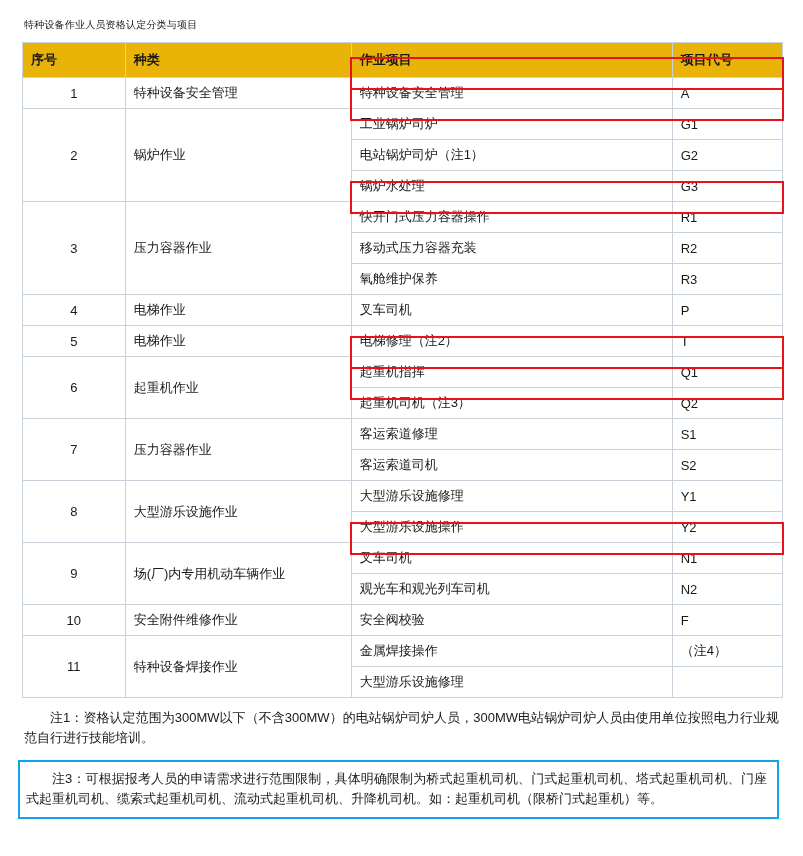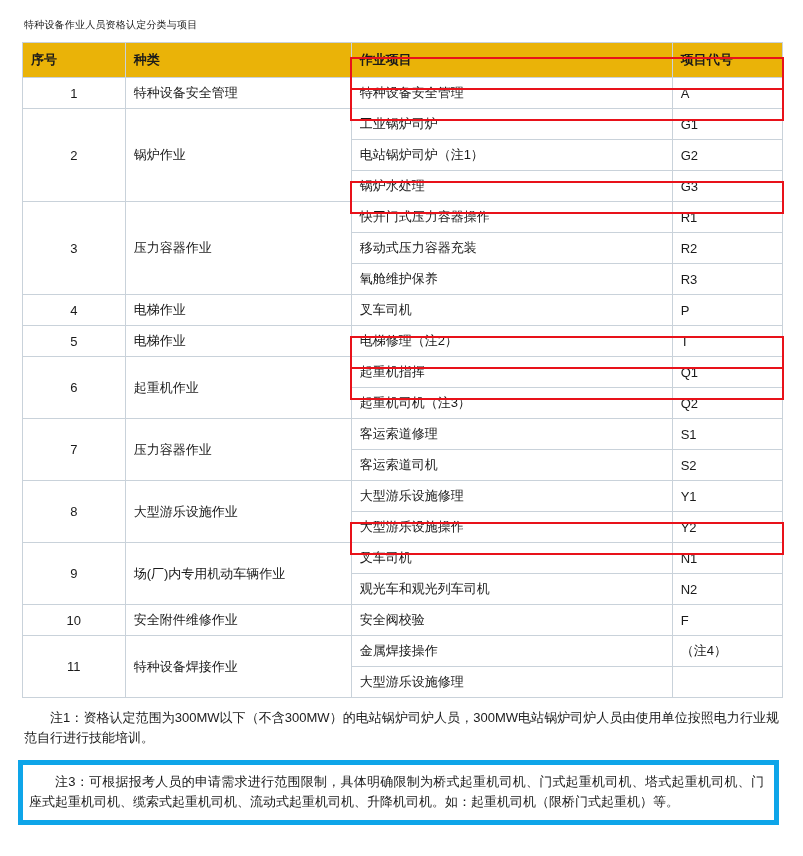--- a/index.html
+++ b/index.html
@@ -67,21 +67,21 @@
   }
   .note {
     font-size: 13px;
     line-height: 20px;
     color: #1a1a1a;
     margin: 0 0 12px 0;
     text-indent: 2em;
     text-align: justify;
   }
   .note-boxed {
-    border: 5px solid #0ea5e9;
+    border: 2px solid #0ea5e9;
     padding: 7px 10px 8px 6px;
     margin: 0 0 10px -6px;
     box-sizing: border-box;
   }
   .note-boxed p { margin: 0; }
 </style>
 </head>
 <body>
 
 <div class="page">

